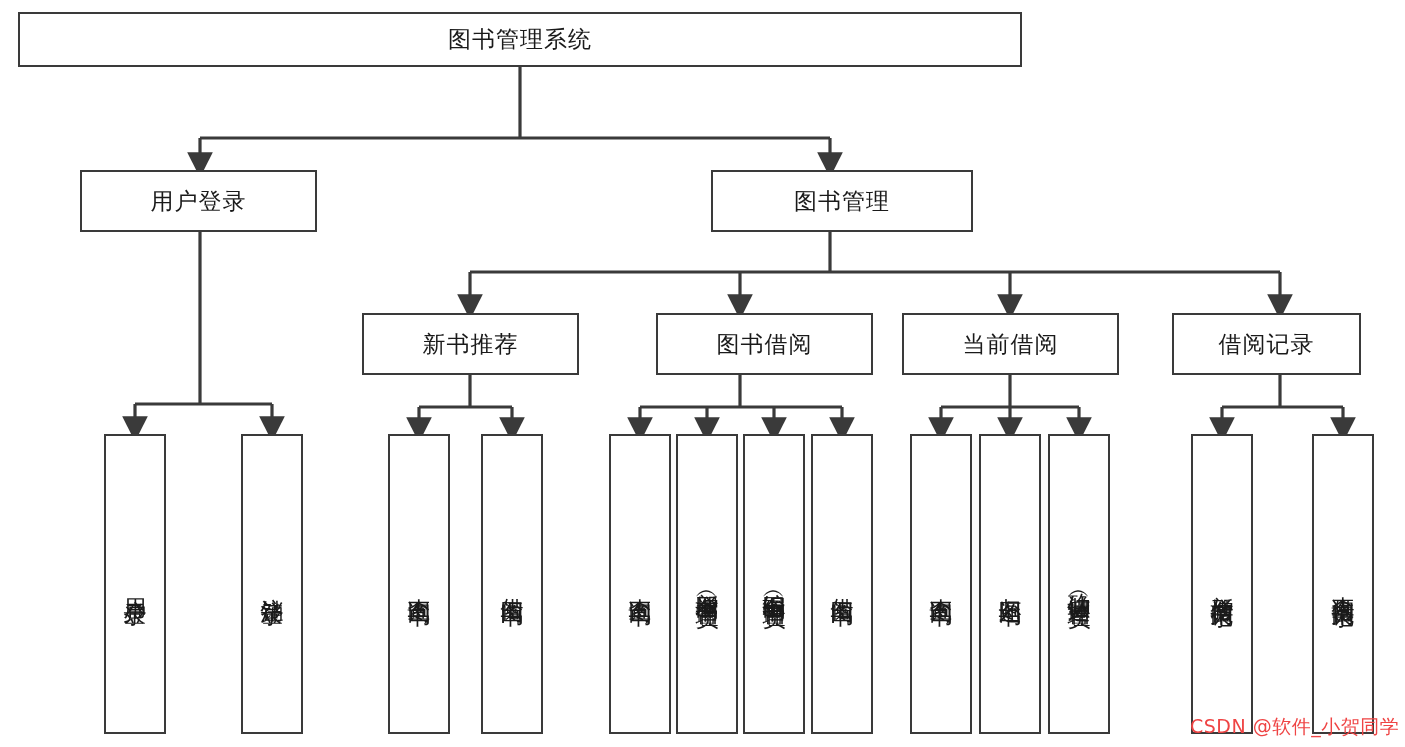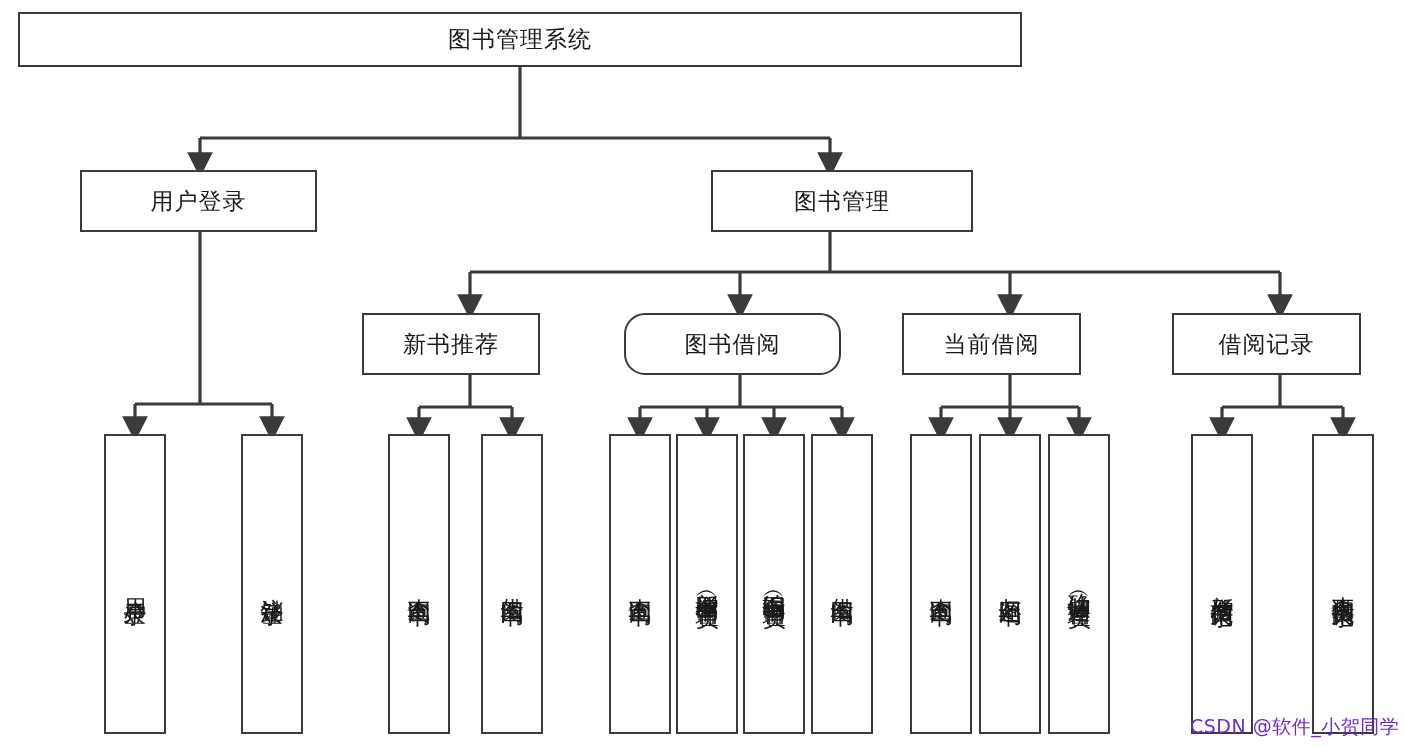--- a/index.html
+++ b/index.html
@@ -44,21 +44,21 @@
     max-height:100%;
   }
   svg#wires{
     position:absolute;left:0;top:0;width:1405px;height:747px;
     pointer-events:none;
   }
   #watermark{
     position:absolute;
     left:1190px;top:714px;
     font-size:19px;
-    color:#6d28d9;
+    color:#ef4444;
     letter-spacing:0.5px;
     white-space:nowrap;
     font-family:"DejaVu Sans","Liberation Sans",sans-serif;
   }
 </style>
 </head>
 <body>
 
 <div id="diagram">
 
@@ -116,27 +116,27 @@
     <span>图书管理系统</span>
   </div>
 
   <div class="node horiz" style="left:80px;top:170px;width:237px;height:62px;">
     <span>用户登录</span>
   </div>
   <div class="node horiz" style="left:711px;top:170px;width:262px;height:62px;">
     <span>图书管理</span>
   </div>
 
-  <div class="node horiz" style="left:362px;top:313px;width:178px;height:62px;">
+  <div class="node horiz" style="left:362px;top:313px;width:217px;height:62px;">
     <span>新书推荐</span>
   </div>
-  <div class="node horiz" style="left:624px;top:313px;width:217px;height:62px;border-radius:21px;">
+  <div class="node horiz" style="left:656px;top:313px;width:217px;height:62px;">
     <span>图书借阅</span>
   </div>
-  <div class="node horiz" style="left:902px;top:313px;width:179px;height:62px;">
+  <div class="node horiz" style="left:902px;top:313px;width:217px;height:62px;">
     <span>当前借阅</span>
   </div>
   <div class="node horiz" style="left:1172px;top:313px;width:189px;height:62px;">
     <span>借阅记录</span>
   </div>
 
   <div class="node vert" style="left:104px;top:434px;width:62px;height:300px;">
     <span class="vtext">用户登录</span>
   </div>
   <div class="node vert" style="left:241px;top:434px;width:62px;height:300px;">

